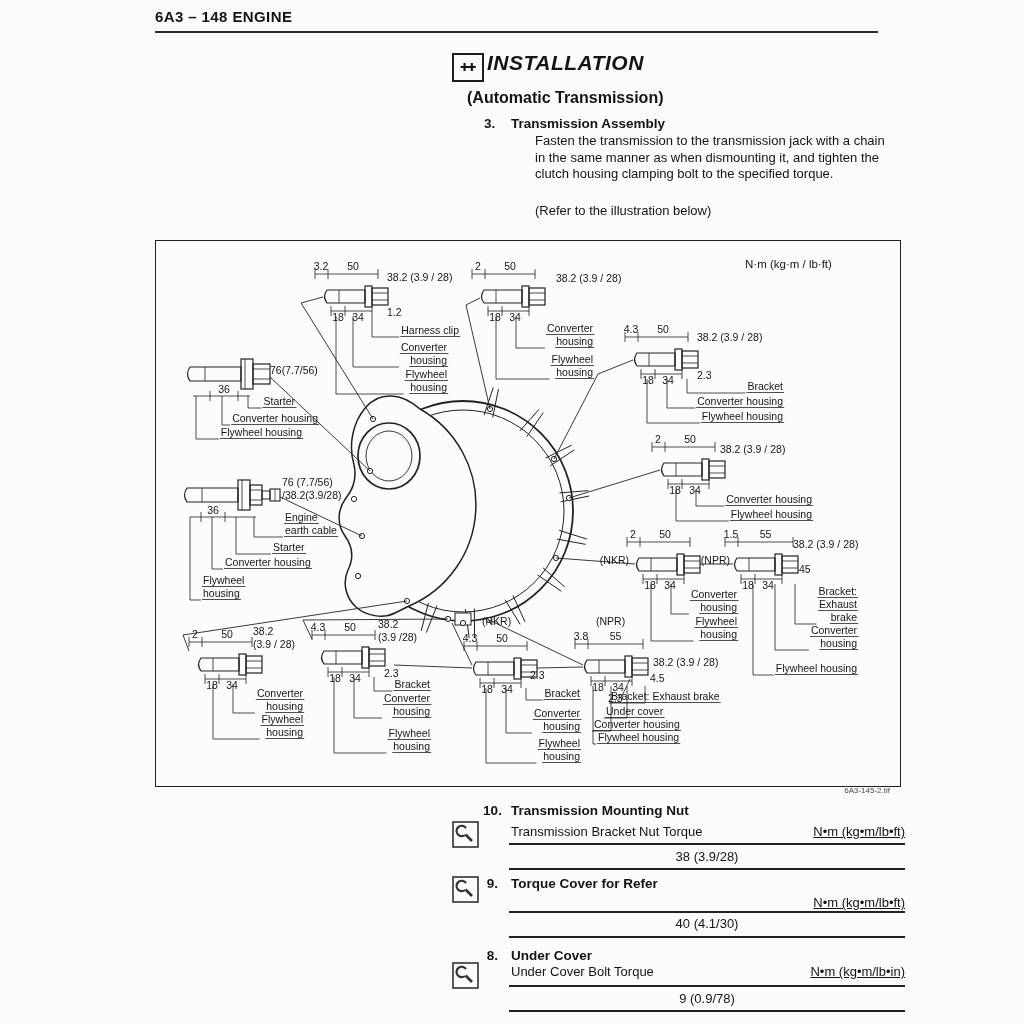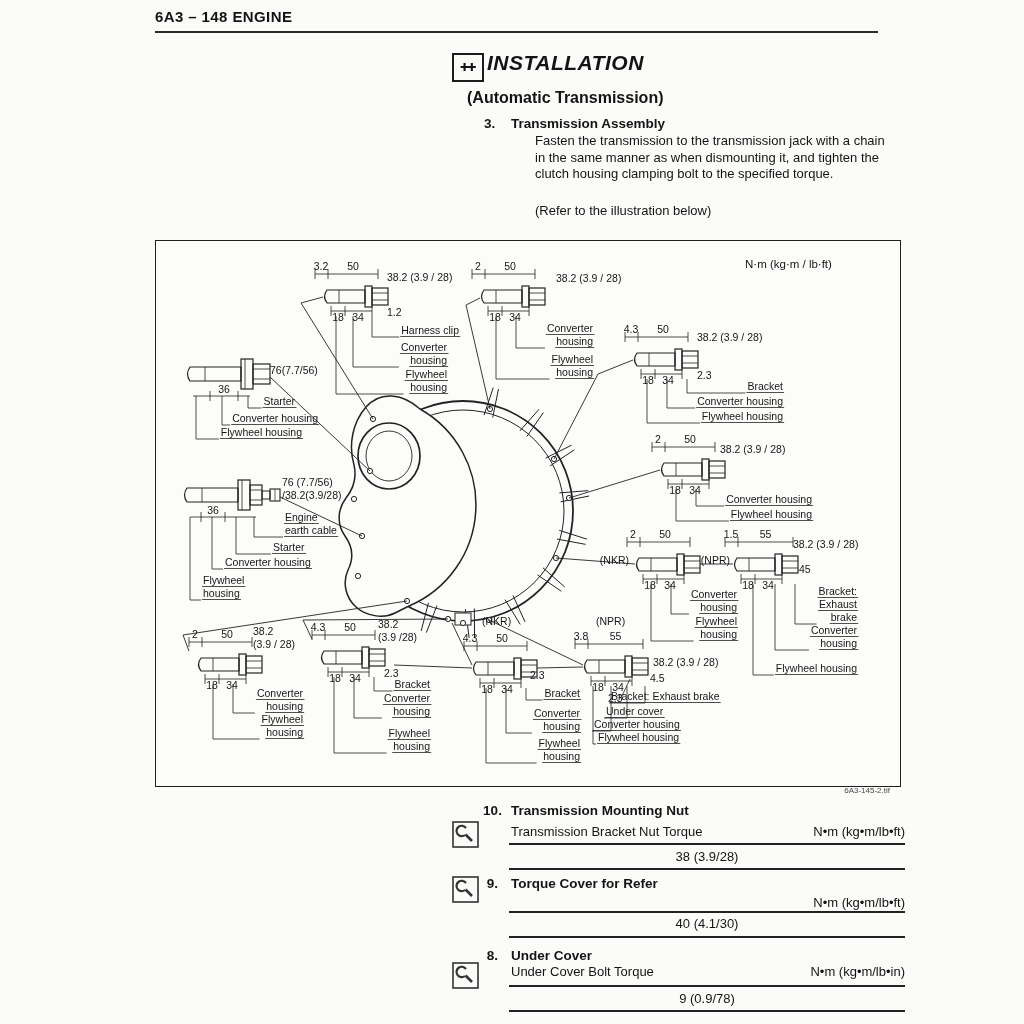--- a/index.html
+++ b/index.html
@@ -20,21 +20,21 @@
   .stepnum{left:484px;top:116px;font-size:13.5px;font-weight:bold;}
   .steptitle{left:511px;top:116px;font-size:13.5px;font-weight:bold;}
   .stepbody{left:535px;top:133px;width:352px;font-size:13px;line-height:16.5px;}
   .stepnote{left:535px;top:203px;font-size:13px;text-align:center;}
   .figbox{left:155px;top:240px;width:744px;height:545px;border:1.5px solid #1f1f1f;background:#fcfcfb;}
   .figref{left:760px;top:786px;width:130px;text-align:right;font-size:8px;color:#4a4a4a;}
   .spec-icon{left:452px;width:27px;height:27px;}
   .spec-num{left:478px;width:29px;text-align:center;font-size:13.5px;font-weight:bold;}
   .spec-title{left:511px;font-size:13.5px;font-weight:bold;}
   .spec-label{left:511px;font-size:13px;}
-  .spec-unit{left:509px;width:396px;text-align:right;font-size:13px;}
+  .spec-unit{left:509px;width:396px;text-align:right;font-size:13px;text-decoration:underline;}
   .spec-rule{left:509px;width:396px;height:1.5px;background:#222;}
   .spec-value{left:509px;width:396px;text-align:center;font-size:13px;}
   svg text{font-family:"Liberation Sans","DejaVu Sans",sans-serif;fill:#161616;}
 </style>
 </head>
 <body>
 
 <div class="abs hdr">6A3 – 148  ENGINE</div>
 <div class="abs hdr-rule"></div>
 

